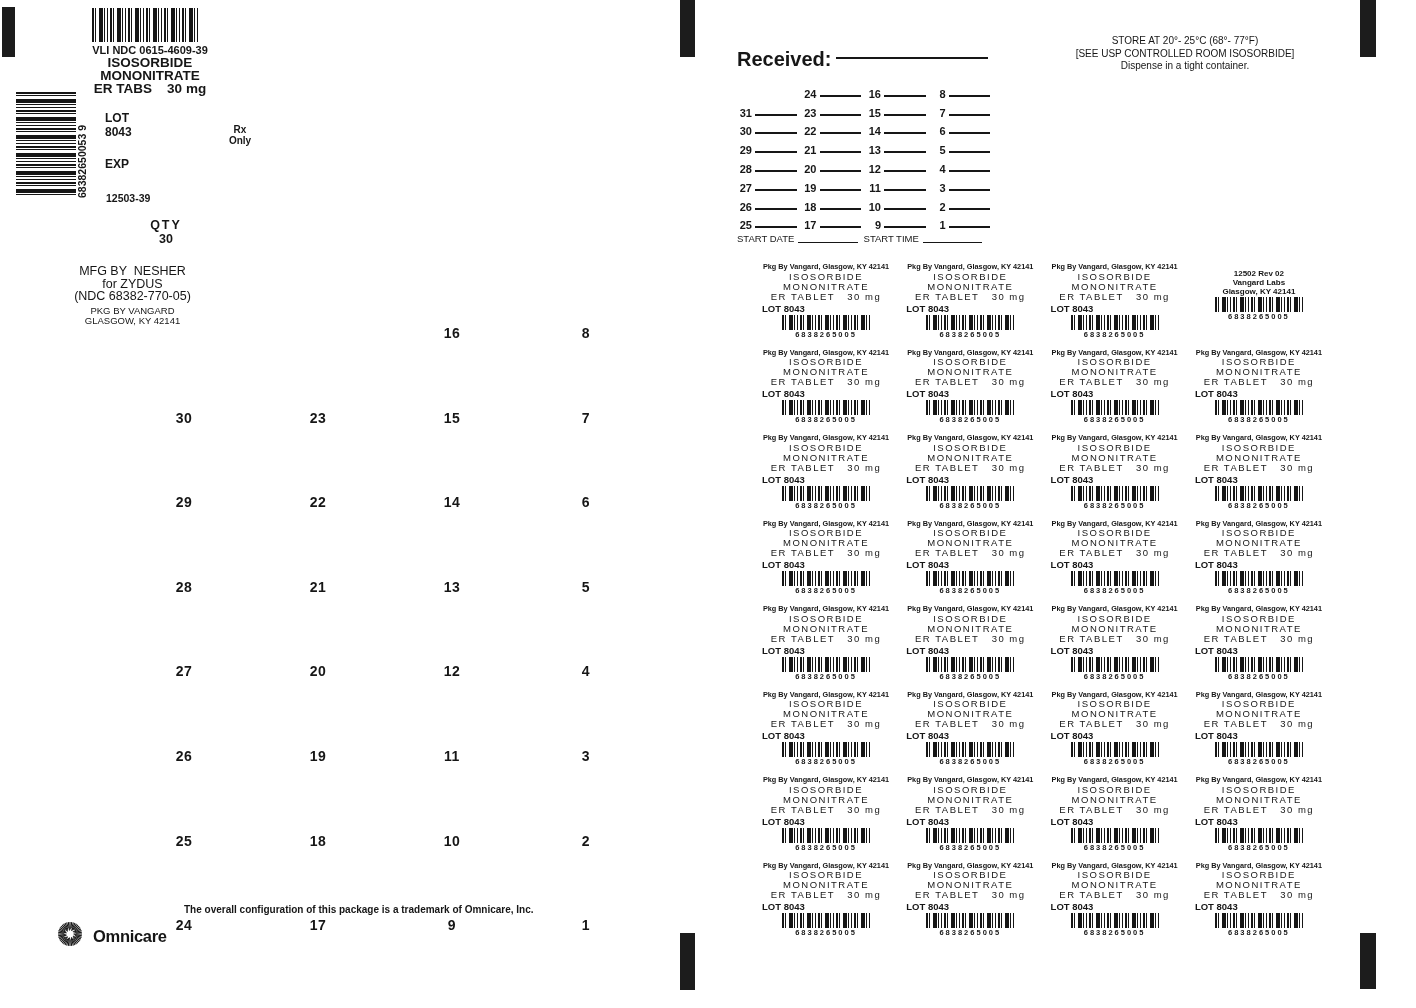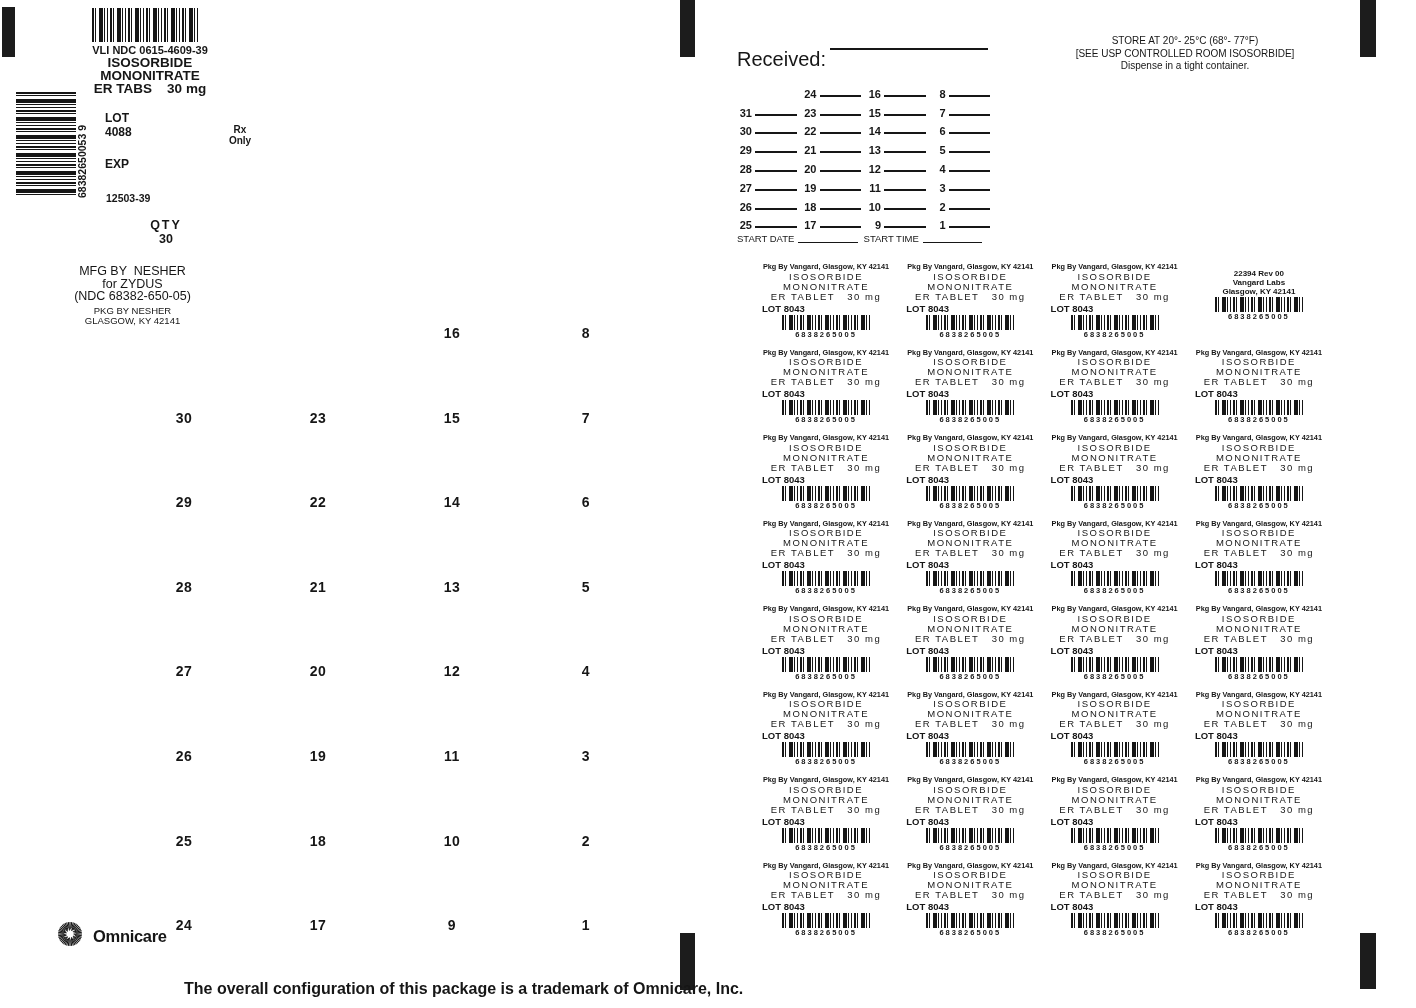--- a/index.html
+++ b/index.html
@@ -13,21 +13,21 @@
   #rm-tl{left:2px;top:7px;width:13px;height:50px;}
   #rm-tc{left:680px;top:0;width:15px;height:57px;}
   #rm-tr{left:1360px;top:0;width:16px;height:57px;}
   #rm-bc{left:680px;top:933px;width:15px;height:57px;}
   #rm-br{left:1360px;top:933px;width:16px;height:56px;}
   .bc-h{background:repeating-linear-gradient(90deg,#161616 0 2px,#fff 2px 3px,#161616 3px 4px,#fff 4px 7px,#161616 7px 11px,#fff 11px 12px,#161616 12px 13px,#fff 13px 15px,#161616 15px 16px,#fff 16px 18px);}
   .bc-v{background:repeating-linear-gradient(180deg,#161616 0 2px,#fff 2px 3px,#161616 3px 4px,#fff 4px 7px,#161616 7px 11px,#fff 11px 12px,#161616 12px 13px,#fff 13px 15px,#161616 15px 16px,#fff 16px 18px);}
   
   .blister-num{position:absolute;transform:translate(-50%,-50%);font-size:14px;font-weight:bold;letter-spacing:.5px;}
   
-  #received{position:absolute;left:737px;top:48px;width:251px;display:flex;align-items:flex-start;}
+  #received{position:absolute;left:737px;top:48px;width:251px;display:flex;align-items:center;font-weight:bold;}
   .received-text{font-size:20px;line-height:22px;}
   .received-line{flex:1;border-bottom:2px solid #161616;margin:0 0 2px 4px;}
   #calendar{position:absolute;left:735px;top:82px;width:258px;}
   .cal-row{display:flex;height:18.8px;}
   .cal-cell{flex:0 0 64.5px;display:flex;align-items:flex-end;}
   .cal-num{width:17px;text-align:right;font-size:11px;font-weight:bold;line-height:13px;}
   .cal-line{flex:1;border-bottom:2px solid #161616;margin:0 3px 4px 3px;}
   #start-row{position:absolute;left:737px;top:233px;width:251px;display:flex;align-items:flex-end;font-size:9.5px;line-height:11px;}
   .start-line{flex:1;border-bottom:1.5px solid #161616;margin:0 6px 1px 4px;}
   
@@ -58,41 +58,41 @@
     <div>ISOSORBIDE</div>
     <div>MONONITRATE</div>
     <div class="pre">ER TABS    30 mg</div>
   </div>
 
   <div class="abs bc-v" style="left:16px;top:92px;width:60px;height:103px;"></div>
   <div class="abs b" style="left:76px;top:90px;height:108px;writing-mode:vertical-rl;transform:rotate(180deg);font-size:10.5px;">68382650053 9</div>
 
   <div class="abs b" style="left:105px;top:111px;font-size:12px;line-height:14px;">
     <div>LOT</div>
-    <div>4088</div>
+    <div>8043</div>
   </div>
 
   <div class="abs c b" style="left:218px;top:124px;width:44px;font-size:10px;line-height:11px;">
     <div>Rx</div>
     <div>Only</div>
   </div>
 
   <div class="abs b" style="left:105px;top:157px;font-size:12px;">EXP</div>
   <div class="abs b" style="left:106px;top:192px;font-size:10.5px;">12503-39</div>
 
   <div class="abs c b" style="left:130px;top:218px;width:72px;font-size:12.5px;line-height:14px;">
     <div style="letter-spacing:2px;">QTY</div>
     <div>30</div>
   </div>
 
   <div class="abs c" style="left:30px;top:265px;width:205px;font-size:12.5px;line-height:12.5px;text-align:center;">
     <div class="pre">MFG BY  NESHER</div>
     <div>for ZYDUS</div>
-    <div>(NDC 68382-650-05)</div>
-    <div style="font-size:9.5px;line-height:10.5px;margin-top:3px;">PKG BY NESHER</div>
+    <div>(NDC 68382-770-05)</div>
+    <div style="font-size:9.5px;line-height:10.5px;margin-top:3px;">PKG BY VANGARD</div>
     <div style="font-size:9.5px;line-height:10.5px;">GLASGOW, KY 42141</div>
   </div>
 
 
   <div class="abs" id="front-grid" style="left:0;top:0;width:100%;height:100%;pointer-events:none;">
       <span class="blister-num" style="left: 452px; top: 333px;">16</span>
       <span class="blister-num" style="left: 586px; top: 333px;">8</span>
       <span class="blister-num" style="left: 184px; top: 417.6px;">30</span>
       <span class="blister-num" style="left: 318px; top: 417.6px;">23</span>
       <span class="blister-num" style="left: 452px; top: 417.6px;">15</span>
@@ -163,21 +163,21 @@
         <line x1="1.45" y1="-3.18" x2="4.98" y2="-10.92" stroke="#161616" stroke-width="1.1"></line>
         <line x1="2.38" y1="-3.70" x2="6.49" y2="-10.10" stroke="#161616" stroke-width="1.1"></line>
         <line x1="3.47" y1="-4.01" x2="7.86" y2="-9.07" stroke="#161616" stroke-width="1.1"></line>
         <line x1="4.69" y1="-4.06" x2="9.07" y2="-7.86" stroke="#161616" stroke-width="1.1"></line>
         <line x1="2.94" y1="-1.89" x2="10.10" y2="-6.49" stroke="#161616" stroke-width="1.1"></line>
         <line x1="4.00" y1="-1.83" x2="10.92" y2="-4.98" stroke="#161616" stroke-width="1.1"></line>
         <line x1="5.09" y1="-1.49" x2="11.51" y2="-3.38" stroke="#161616" stroke-width="1.1"></line>
         <line x1="6.14" y1="-0.88" x2="11.88" y2="-1.71" stroke="#161616" stroke-width="1.1"></line>
       </svg></div>
   <div class="abs b" style="left:93px;top:927px;font-size:16.5px;letter-spacing:-.3px;">Omnicare</div>
-  <div class="abs b" style="left:184px;top:980px;font-size:16px;">The overall configuration of this package is a trademark of Omnicare, Inc.</div>
+  <div class="abs b" style="left:184px;top:904px;font-size:10px;">The overall configuration of this package is a trademark of Omnicare, Inc.</div>
 
   <div class="abs c" style="left:1035px;top:35px;width:300px;font-size:10px;line-height:12.5px;">
     <div>STORE AT 20°- 25°C (68°- 77°F)</div>
     <div>[SEE USP CONTROLLED ROOM ISOSORBIDE]</div>
     <div>Dispense in a tight container.</div>
   </div>
 
   <div id="received">
     <span class="received-text">Received:</span>
     <span class="received-line"></span>
@@ -357,21 +357,21 @@
       <div class="unit-label" style="left: 1038.6px; top: 263px;">
         <div class="ul-pkg">Pkg By Vangard, Glasgow, KY 42141</div>
         <div class="ul-drug">ISOSORBIDE</div>
         <div class="ul-drug">MONONITRATE</div>
         <div class="ul-drug">ER TABLET   30 mg</div>
         <div class="ul-lot">LOT 8043</div>
         <div class="ul-bc bc-h"></div>
         <div class="ul-num">6838265005</div>
       </div>
       <div class="unit-label rev-label" style="left: 1182.9px; top: 263px;">
-        <div class="rev-line">22394 Rev 00</div>
+        <div class="rev-line">12502 Rev 02</div>
         <div class="rev-line">Vangard Labs</div>
         <div class="rev-line">Glasgow, KY 42141</div>
         <div class="ul-bc bc-h"></div>
         <div class="ul-num">6838265005</div>
       </div>
       <div class="unit-label" style="left: 750px; top: 348.5px;">
         <div class="ul-pkg">Pkg By Vangard, Glasgow, KY 42141</div>
         <div class="ul-drug">ISOSORBIDE</div>
         <div class="ul-drug">MONONITRATE</div>
         <div class="ul-drug">ER TABLET   30 mg</div>

